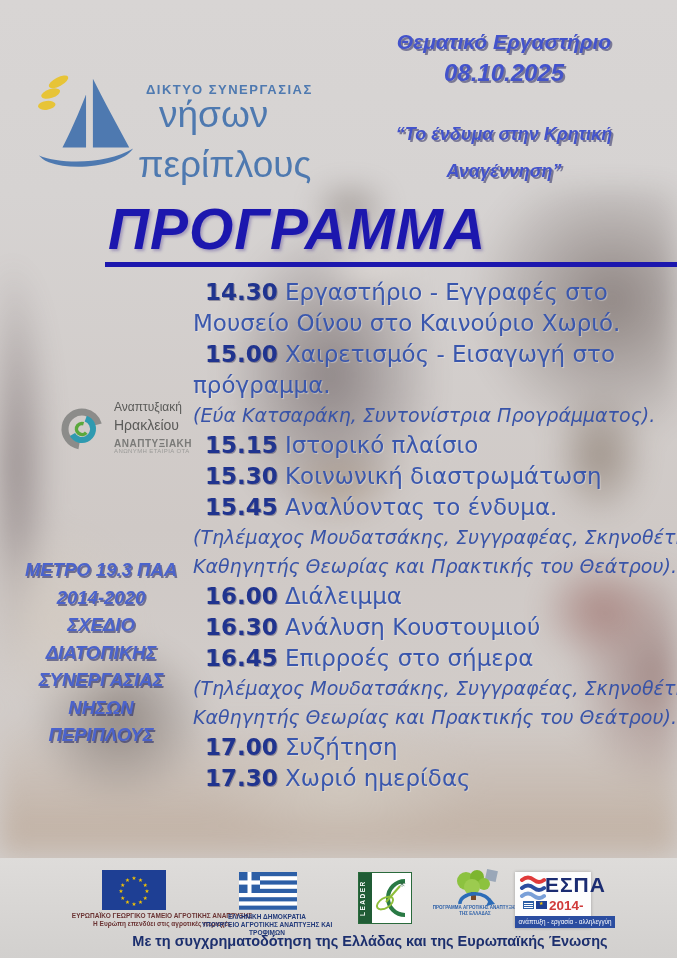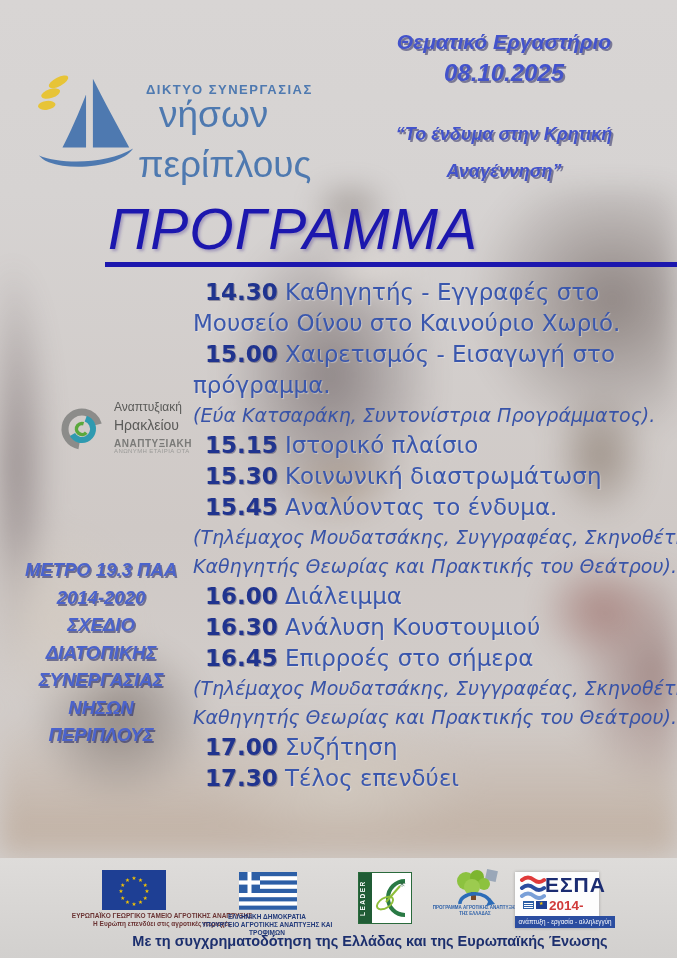--- a/index.html
+++ b/index.html
@@ -37,21 +37,21 @@
   .net-n1 { position:absolute; left:125px; top:28px; font-size:37px; color:#4e79b0; }
   .net-n2 { position:absolute; left:104px; top:66px; font-size:37px; color:#4e79b0;margin-top:12px; }
   
   .head-right { position:absolute; left:336px; top:26px; width:336px; text-align:center;
     color:#4353cb; font-weight:bold; font-style:italic;
     text-shadow:2px 2px 0 rgba(28,28,88,.5); }
   .head-title { font-size:21px; line-height:31px; }
   .head-date  { font-size:24px; line-height:31px; }
   .head-quote { margin-top:28px; font-size:18px; line-height:37px; }
   
-  .prog-title { position:absolute; left:108px; top:196px; font-size:57px; font-weight:normal;
+  .prog-title { position:absolute; left:108px; top:196px; font-size:57px; font-weight:bold;
     font-style:italic; color:#1c17ae; letter-spacing:1px;
     text-shadow:2px 2px 3px rgba(70,50,150,.35); }
   .prog-rule { position:absolute; left:105px; top:262px; width:572px; height:5px; background:#1c17ae; }
   
   .prog-list { position:absolute; left:193px; top:277px; width:484px; font-family:"DejaVu Sans", sans-serif; }
   .pline { font-size:23px; line-height:31px; color:#3a57ad; white-space:nowrap;
     text-shadow:1px 1px 1px rgba(255,255,255,.35); }
   .pline .time { display:inline-block; margin-left:12px; width:80px; font-weight:bold;
     color:#20348f; text-shadow:1px 1px 0 rgba(20,20,70,.35); }
   .pnote { font-size:19px; line-height:29px; font-style:italic; color:#3853a8; white-space:nowrap; }
@@ -76,21 +76,21 @@
     font-size:6.5px; line-height:8px; font-weight:bold; color:#223a7a; }
   .paa-cap { position:absolute; left:432px; top:905px; width:86px; text-align:center;
     font-size:4.5px; line-height:6px; font-weight:bold; color:#2b5fa8; }
   .leader-box { position:absolute; left:358px; top:872px; width:54px; height:52px;
     background:#fff; border:1px solid #2a6a3c; }
   .leader-strip { position:absolute; left:0; top:0; width:13px; height:50px; background:#205c35; }
   .leader-strip span { position:absolute; left:0; top:0; width:13px; height:50px;
     writing-mode:vertical-rl; transform:rotate(180deg); text-align:center;
     color:#fff; font-size:6.5px; font-weight:bold; letter-spacing:1.5px; }
   
-  .espa { position:absolute; left:515px; top:872px; width:84px; height:56px; background:#fdfdfd;
+  .espa { position:absolute; left:515px; top:872px; width:76px; height:56px; background:#fdfdfd;
     box-shadow:0 0 3px rgba(0,0,0,.25);padding-left:20px; }
   .espa-name { position:absolute; left:30px; top:1px; font-size:21px; font-weight:bold; color:#1b2c72; letter-spacing:1px; }
   .espa-years { position:absolute; left:34px; top:26px; font-size:13.5px; font-weight:bold; color:#d03a3a; }
   .espa-grflag { position:absolute; left:8px; top:29px; width:11px; height:8px;
     background:repeating-linear-gradient(180deg,#2d5fa6 0 1px,#fff 1px 2px); border:.5px solid #2d5fa6; }
   .espa-euflag { position:absolute; left:21px; top:29px; width:11px; height:8px; background:#1e3f94; }
   .espa-euflag:after { content:"★"; position:absolute; left:3px; top:-1px; font-size:5px; color:#f5c400; }
   .espa-bar { position:absolute; left:0; top:44px; width:100px; height:12px; background:#2b4da0;
     color:#fff; font-size:6.3px; text-align:center; line-height:12px; }
   .cofinance { position:absolute; left:40px; top:933px; width:660px; text-align:center;
@@ -122,37 +122,37 @@
     <div class="head-quote">
       <div>“Το ένδυμα στην Κρητική</div>
       <div>Αναγέννηση”</div>
     </div>
   </div>
 
   <div class="prog-title">ΠΡΟΓΡΑΜΜΑ</div>
   <div class="prog-rule"></div>
 
   <div class="prog-list">
-    <p class="pline"><span class="time">14.30</span><span>Καθηγητής - Εγγραφές στο</span></p>
+    <p class="pline"><span class="time">14.30</span><span>Εργαστήριο - Εγγραφές στο</span></p>
     <p class="pline">Μουσείο Οίνου στο Καινούριο Χωριό.</p>
     <p class="pline"><span class="time">15.00</span><span>Χαιρετισμός - Εισαγωγή στο</span></p>
     <p class="pline">πρόγραμμα.</p>
     <p class="pnote">(Εύα Κατσαράκη, Συντονίστρια Προγράμματος).</p>
     <p class="pline"><span class="time">15.15</span><span>Ιστορικό πλαίσιο</span></p>
     <p class="pline"><span class="time">15.30</span><span>Κοινωνική διαστρωμάτωση</span></p>
     <p class="pline"><span class="time">15.45</span><span>Αναλύοντας το ένδυμα.</span></p>
     <p class="pnote">(Τηλέμαχος Μουδατσάκης, Συγγραφέας, Σκηνοθέτης,</p>
     <p class="pnote">Καθηγητής Θεωρίας και Πρακτικής του Θεάτρου).</p>
     <p class="pline"><span class="time">16.00</span><span>Διάλειμμα</span></p>
     <p class="pline"><span class="time">16.30</span><span>Ανάλυση Κουστουμιού</span></p>
     <p class="pline"><span class="time">16.45</span><span>Επιρροές στο σήμερα</span></p>
     <p class="pnote">(Τηλέμαχος Μουδατσάκης, Συγγραφέας, Σκηνοθέτης,</p>
     <p class="pnote">Καθηγητής Θεωρίας και Πρακτικής του Θεάτρου).</p>
     <p class="pline"><span class="time">17.00</span><span>Συζήτηση</span></p>
-    <p class="pline"><span class="time">17.30</span><span>Τέλος επενδύει</span></p>
+    <p class="pline"><span class="time">17.30</span><span>Χωριό ημερίδας</span></p>
   </div>
 
   <div class="agency">
     <svg width="48" height="50" viewBox="0 0 48 50">
       <circle cx="24" cy="25" r="17" fill="none" stroke="#8c8c8a" stroke-width="7" stroke-dasharray="72 35" transform="rotate(100 24 25)"></circle>
       <circle cx="24" cy="25" r="11" fill="none" stroke="#2f9ab0" stroke-width="6" stroke-dasharray="42 28" transform="rotate(-70 24 25)"></circle>
       <circle cx="24" cy="25" r="5.5" fill="none" stroke="#5aa83c" stroke-width="3.5" stroke-dasharray="23 12" transform="rotate(40 24 25)"></circle>
     </svg>
     <div class="ag-n1">Αναπτυξιακή</div>
     <div class="ag-n2">Ηρακλείου</div>

